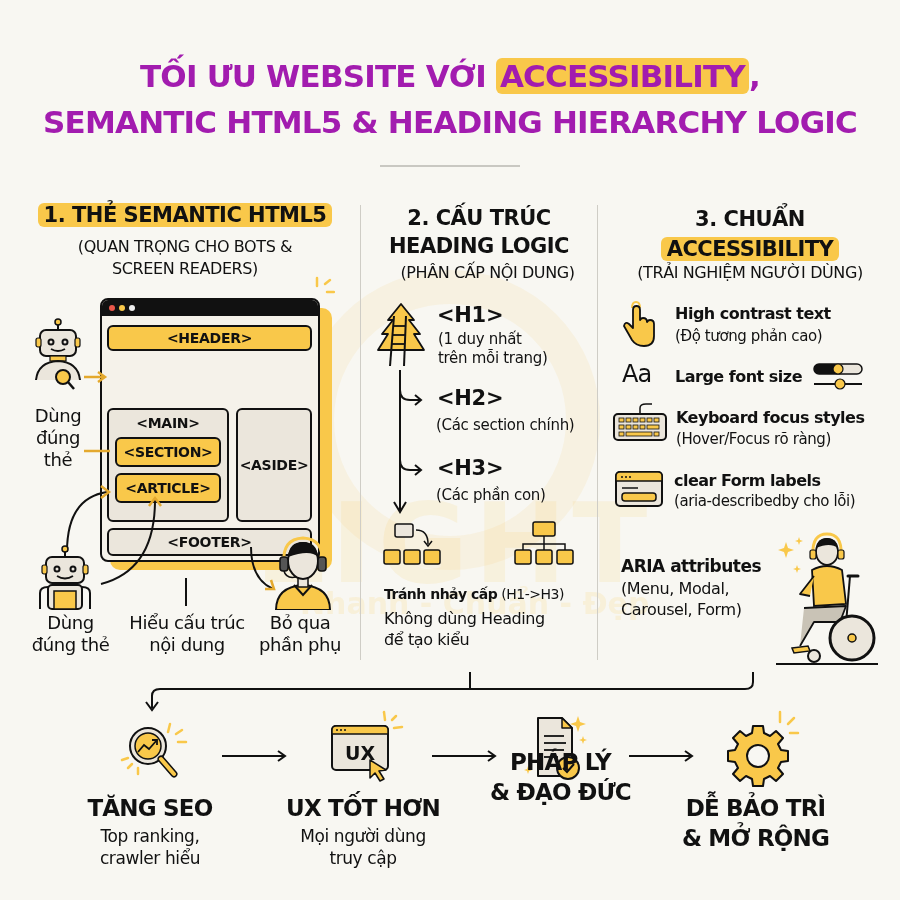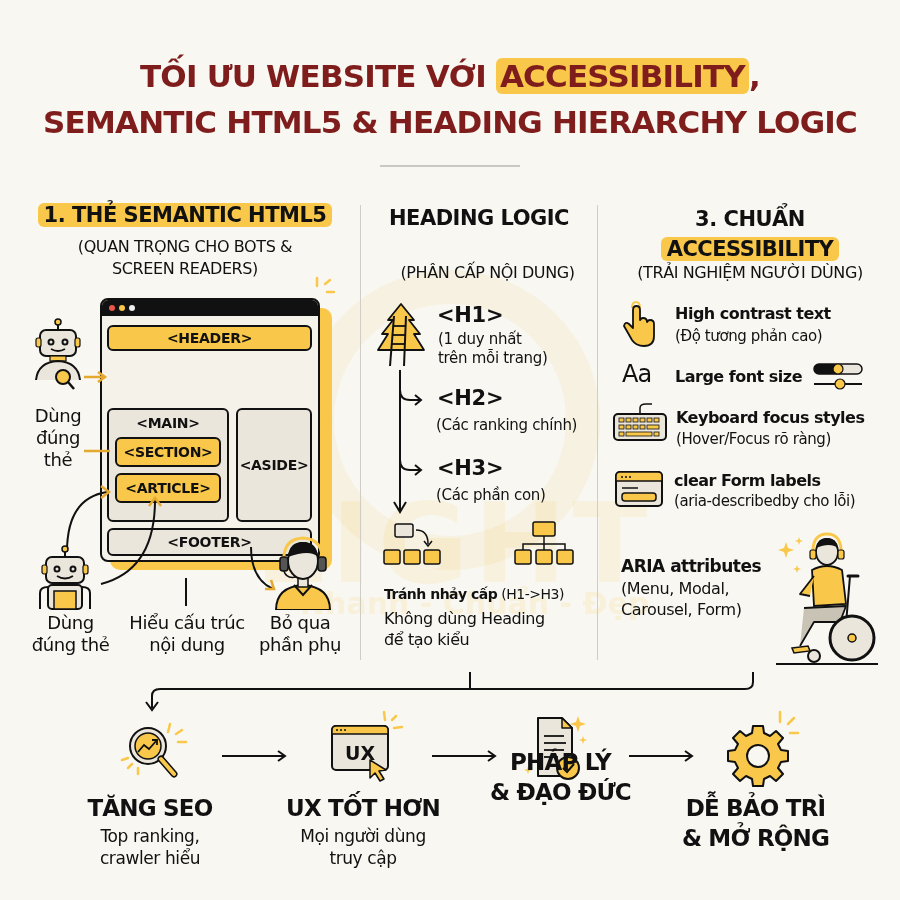--- a/index.html
+++ b/index.html
@@ -7,21 +7,21 @@
   body {
     background: #f8f7f2;
     font-family: "Liberation Sans", "DejaVu Sans", sans-serif;
     color: #111;
     position: relative;
   }
   .abs { position: absolute; }
   .title-line {
     position: absolute; left: 0; width: 900px; text-align: center;
     font-family: "DejaVu Sans", sans-serif; font-weight: 700;
-    font-size: 31px; letter-spacing: -0.8px; color: #7f1d1d;
+    font-size: 31px; letter-spacing: -0.8px; color: #a21caf;
   }
   .title-line.l1 { top: 58px; }
   .title-line.l2 { top: 104px; }
   .hl { background: #f9c84a; border-radius: 6px; padding: 0 4px; }
   .title-rule { position: absolute; left: 380px; top: 165px; width: 140px; height: 2px; background: #c9c8c2; }
 
   .col-div { position: absolute; top: 205px; width: 1px; height: 455px; background: #cfcdc6; }
 
   .sec-title {
     position: absolute; text-align: center;
@@ -180,20 +180,21 @@
 <div class="lbl" style="left:122px;width:130px;top:612px;">
   <div>Hiểu cấu trúc</div>
   <div>nội dung</div>
 </div>
 <div class="lbl" style="left:255px;width:90px;top:612px;">
   <div>Bỏ qua</div>
   <div>phần phụ</div>
 </div>
 
 <div class="sec-title" style="left:362px;width:234px;top:204px;line-height:28px;">
+  <div>2. CẤU TRÚC</div>
   <div>HEADING LOGIC</div>
 </div>
 <div class="sec-sub" style="left:362px;width:251px;top:262px;">(PHÂN CẤP NỘI DUNG)</div>
 
 <svg class="abs" style="left:376px;top:302px;" width="50" height="66">
   <path d="M25 2 L38 18 L33 18 L44 32 L38 32 L48 48 L2 48 L12 32 L6 32 L17 18 L12 18 Z" fill="#f9c84a" stroke="#111" stroke-width="1.8" stroke-linejoin="round"></path>
   <line x1="18" y1="14" x2="14" y2="64" stroke="#111" stroke-width="2"></line>
   <line x1="30" y1="14" x2="28" y2="64" stroke="#111" stroke-width="2"></line>
   <line x1="17" y1="24" x2="29" y2="24" stroke="#111" stroke-width="1.8"></line>
   <line x1="16" y1="33" x2="29" y2="33" stroke="#111" stroke-width="1.8"></line>
@@ -208,21 +209,21 @@
   <path d="M10 90 Q10 100 20 100 L30 100" fill="none" stroke="#111" stroke-width="2"></path>
   <path d="M25 95 L31 100 L25 105" fill="none" stroke="#111" stroke-width="2"></path>
 </svg>
 
 <div class="hd-tag" style="left:437px;top:303px;">&lt;H1&gt;</div>
 <div class="hd-desc" style="left:438px;top:330px;">
   <div>(1 duy nhất</div>
   <div>trên mỗi trang)</div>
 </div>
 <div class="hd-tag" style="left:437px;top:386px;">&lt;H2&gt;</div>
-<div class="hd-desc" style="left:436px;top:416px;">(Các ranking chính)</div>
+<div class="hd-desc" style="left:436px;top:416px;">(Các section chính)</div>
 <div class="hd-tag" style="left:437px;top:456px;">&lt;H3&gt;</div>
 <div class="hd-desc" style="left:436px;top:486px;">(Các phần con)</div>
 
 <svg class="abs" style="left:382px;top:520px;" width="70" height="50">
   <rect x="13" y="4" width="18" height="13" rx="2" fill="#ebe6dc" stroke="#111" stroke-width="1.5"></rect>
   <path d="M34 10 Q46 10 46 24" fill="none" stroke="#111" stroke-width="1.5"></path>
   <path d="M42 21 L46 26 L50 21" fill="none" stroke="#111" stroke-width="1.5"></path>
   <rect x="2" y="30" width="16" height="14" rx="2" fill="#f9c84a" stroke="#111" stroke-width="1.5"></rect>
   <rect x="22" y="30" width="16" height="14" rx="2" fill="#f9c84a" stroke="#111" stroke-width="1.5"></rect>
   <rect x="42" y="30" width="16" height="14" rx="2" fill="#f9c84a" stroke="#111" stroke-width="1.5"></rect>

